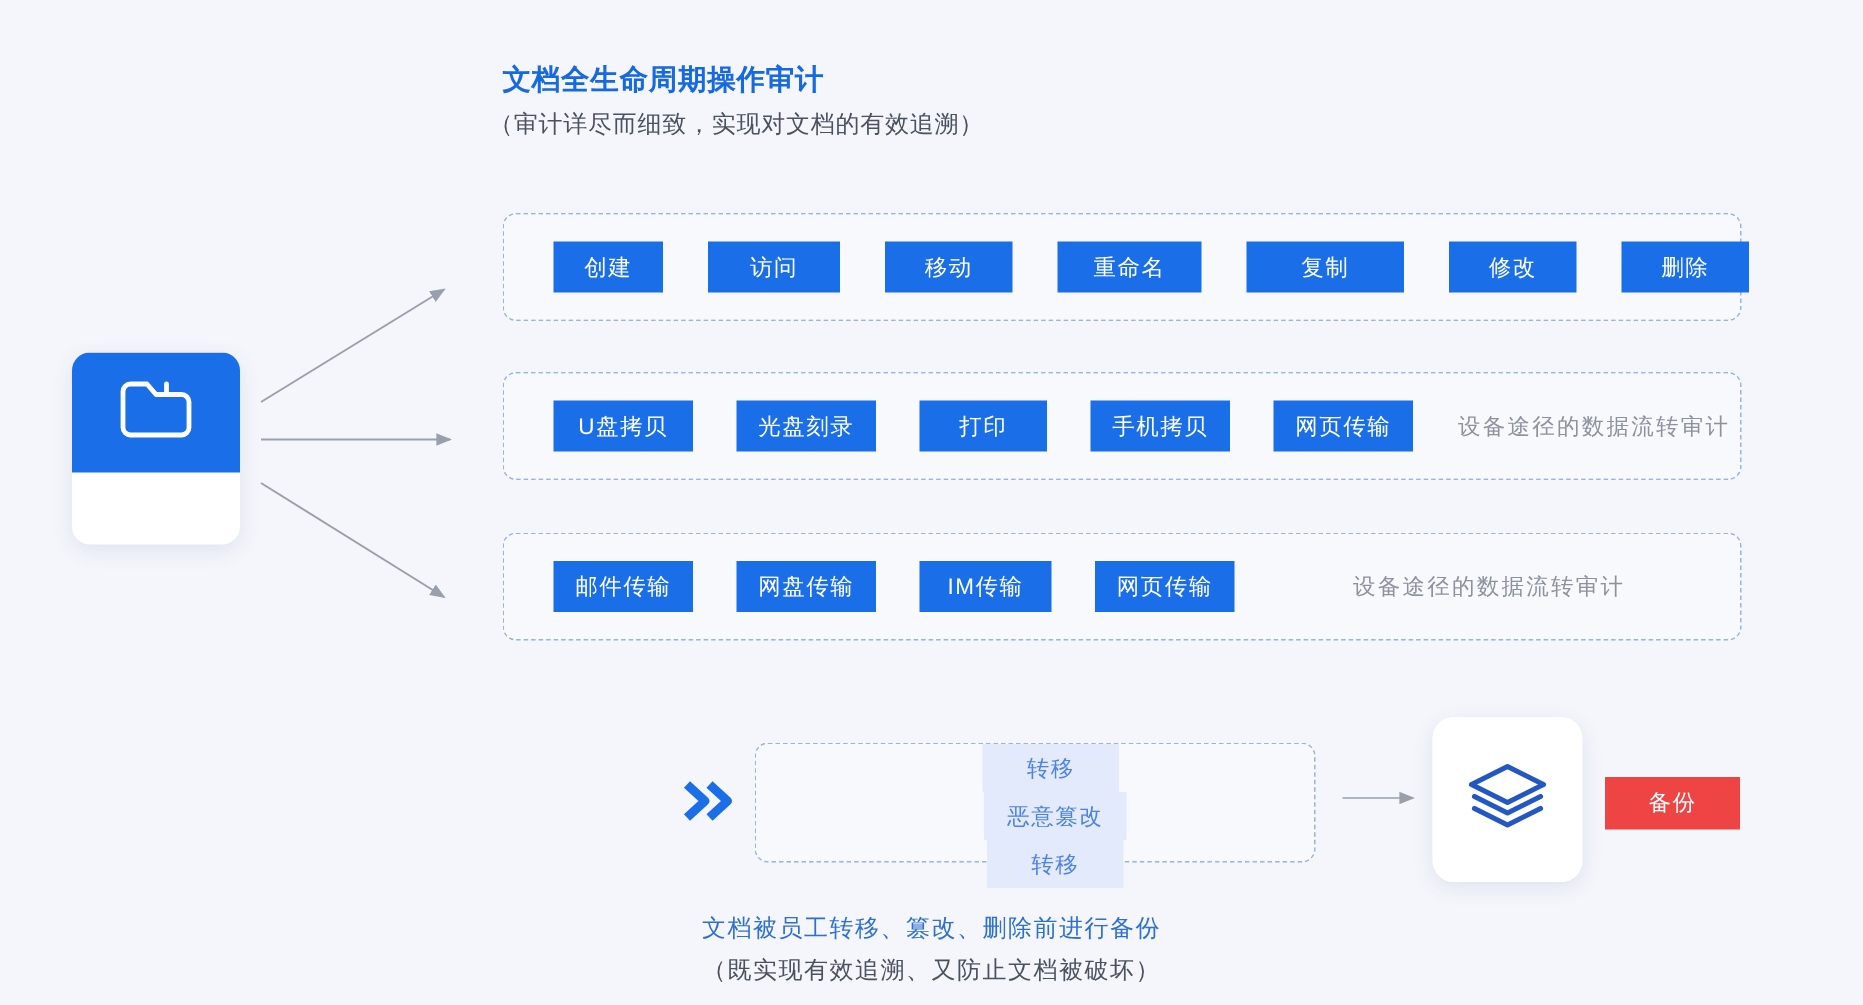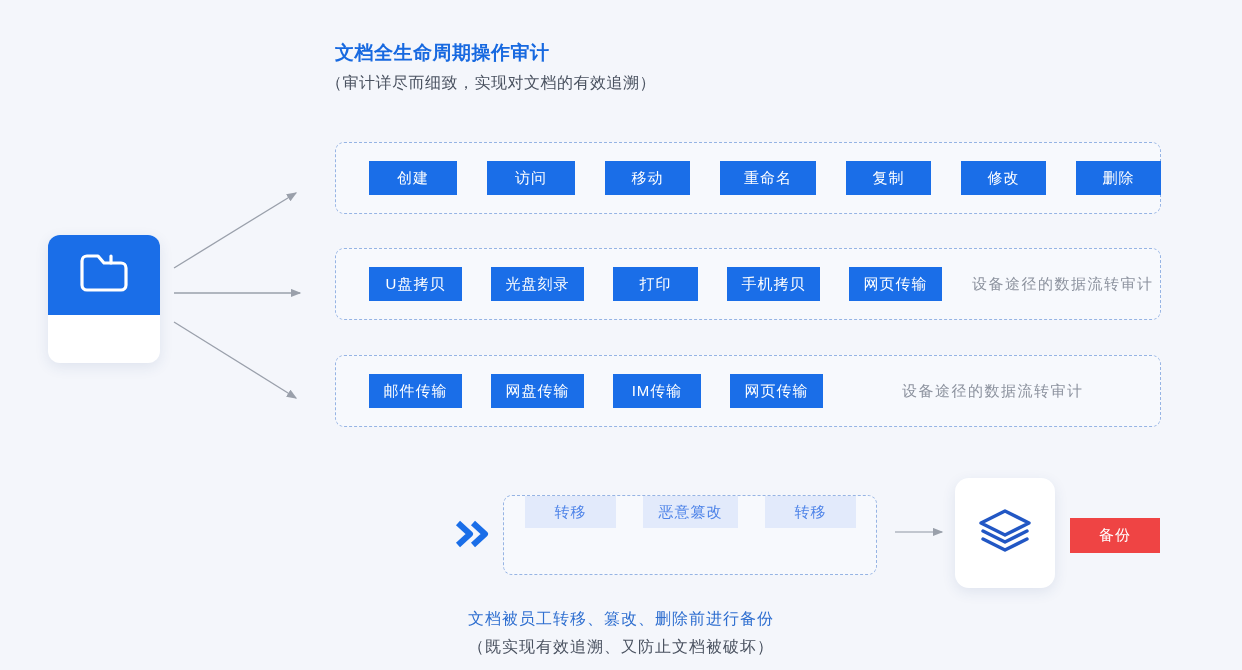--- a/index.html
+++ b/index.html
@@ -147,20 +147,22 @@
   }
 
   .dash-bottom {
     position: absolute;
     left: 503px; top: 495px;
     width: 374px; height: 80px;
     border: 1.6px dashed #96b4e4;
     border-radius: 9px;
     background: #f7f9fd;
     display: flex;
+    align-items: center;
+    flex-direction: column;
   }
   .pill {
     background: #e2eafb;
     color: #4d83e8;
     font-size: 15px;
     letter-spacing: 1px;
     height: 32px;
     display: flex;
     align-items: center;
     justify-content: center;
@@ -238,25 +240,25 @@
       <span>
         <svg width="52" height="44" viewBox="0 0 52 44">
           <path d="M4,10 a5,5 0 0 1 5,-5 h11 l6,7 h17 a5,5 0 0 1 5,5 v17 a5,5 0 0 1 -5,5 h-34 a5,5 0 0 1 -5,-5 z" fill="none" stroke="#ffffff" stroke-width="3.2" stroke-linejoin="round"></path>
           <path d="M33,5 v7" fill="none" stroke="#ffffff" stroke-width="3.2" stroke-linecap="round"></path>
         </svg>
       </span>
     </div>
   </div>
 
   <div class="dash-row row-1">
-    <div class="btn" style="width:88px">创建</div>
+    <div class="btn" style="width:73px">创建</div>
     <div class="btn" style="width:88px">访问</div>
     <div class="btn" style="width:85px">移动</div>
     <div class="btn" style="width:96px">重命名</div>
-    <div class="btn" style="width:85px">复制</div>
+    <div class="btn" style="width:105px">复制</div>
     <div class="btn" style="width:85px">修改</div>
     <div class="btn" style="width:85px">删除</div>
   </div>
 
   <div class="dash-row row-2">
     <div class="btn" style="width:93px">U盘拷贝</div>
     <div class="btn" style="width:93px">光盘刻录</div>
     <div class="btn" style="width:85px">打印</div>
     <div class="btn" style="width:93px">手机拷贝</div>
     <div class="btn" style="width:93px">网页传输</div>

